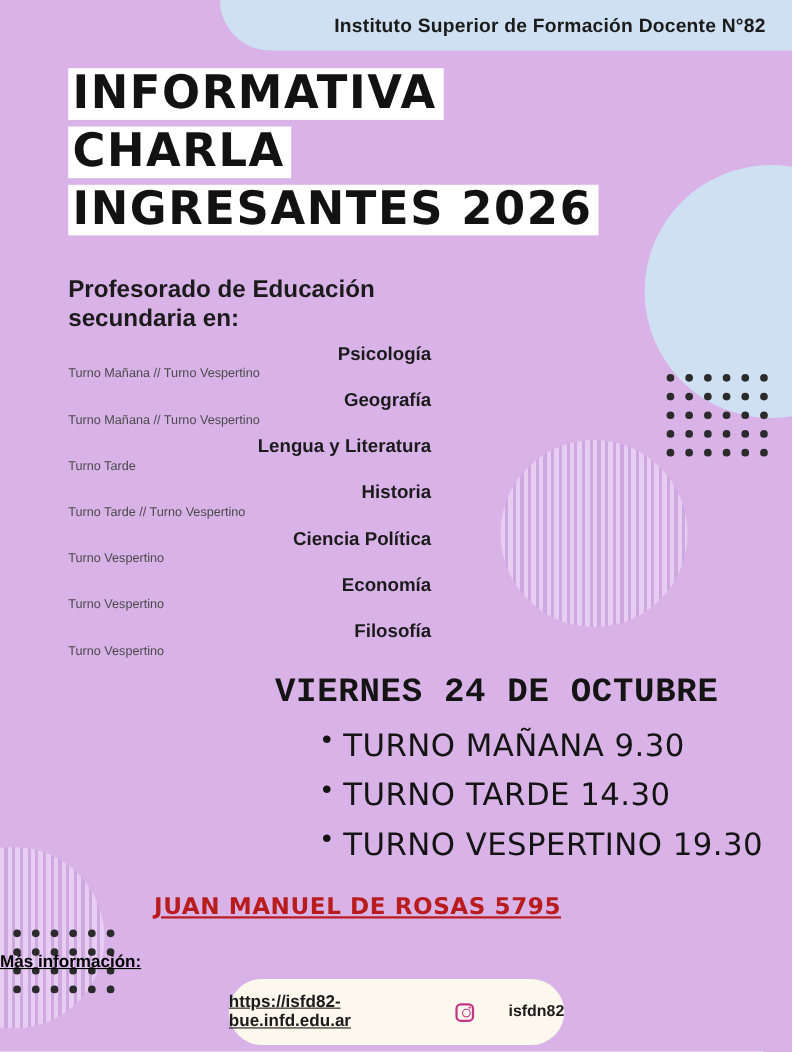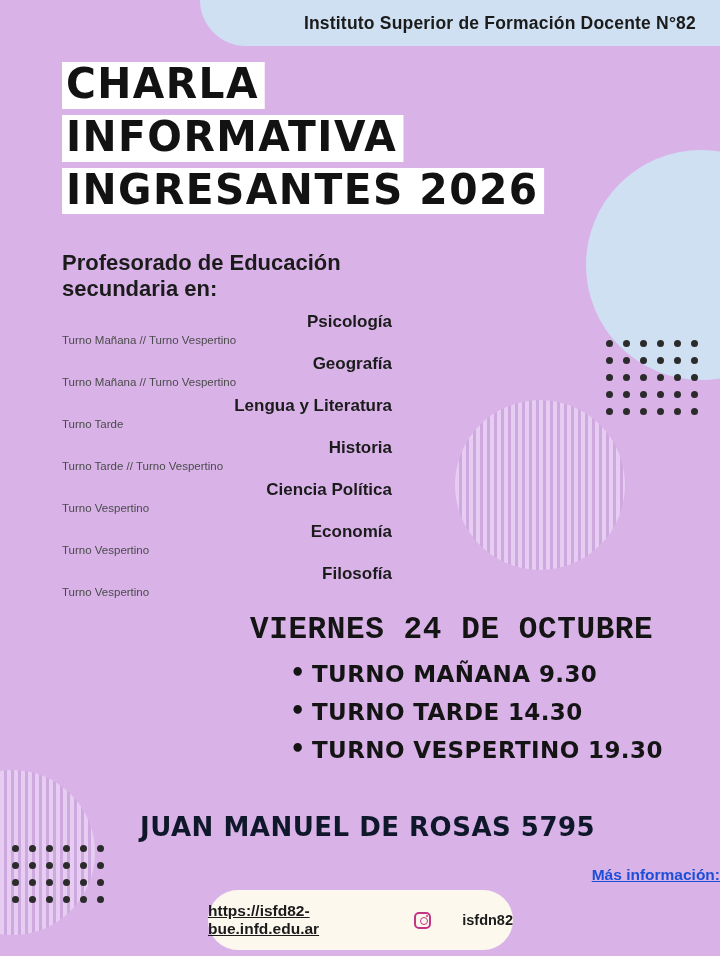--- a/index.html
+++ b/index.html
@@ -148,56 +148,57 @@
   .date-title {
     font-family: Liberation Mono, monospace;
     font-weight: bold;
     font-size: 31px;
     letter-spacing: .6px;
     color: #141414;
   }
   .time-list { list-style: none; margin-top: 14px; }
   .time-list li {
     font-family: "DejaVu Sans", sans-serif;
-    font-weight: bold;
-    font-size: 23px;
+    font-weight: normal;
+    font-size: 28px;
     color: #141414;
     letter-spacing: .4px;
     margin: 0 0 12px 62px;
     position: relative;
   }
   .time-list li::before {
     content: "•";
     position: absolute;
     left: -22px;
     top: -2px;
     font-size: 24px;
   }
 
   
   .address {
     position: absolute;
     left: 140px; top: 812px;
     width: 500px;
     font-family: "DejaVu Sans", sans-serif;
     font-weight: bold;
-    font-size: 26px;
+    font-size: 21px;
     letter-spacing: .5px;
-    color: #0f172a;
+    color: #b91c1c;
+    text-decoration: underline;
   }
 
   
   .more-info {
     position: absolute;
     left: 0; top: 866px;
     width: 720px;
-    text-align: right;
+    text-align: left;
     font-size: 15.5px;
     font-weight: bold;
-    color: #1d4ed8;
+    color: #000000;
     text-decoration: underline;
   }
   .link-pill {
     position: absolute;
     left: 208px; top: 890px;
     width: 305px; height: 60px;
     background: #fdf8ee;
     border-radius: 30px;
     display: flex;
     flex-direction: row;
@@ -314,22 +315,22 @@
       <span></span>
       <span></span>
   </div>
 
   <div class="header-band"></div>
   <div class="header-band-text">Instituto Superior de Formación Docente N°82</div>
 
   <div class="content">
 
     <div class="title-block">
+      <div><span class="title-line">INFORMATIVA</span></div>
       <div><span class="title-line">CHARLA</span></div>
-      <div><span class="title-line">INFORMATIVA</span></div>
       <div><span class="title-line">INGRESANTES 2026</span></div>
     </div>
 
     <div class="careers">
       <div class="careers-intro">Profesorado de Educación secundaria en:</div>
 
       <div class="career-name">Psicología</div>
       <div class="career-shift">Turno Mañana // Turno Vespertino</div>
 
       <div class="career-name">Geografía</div>

